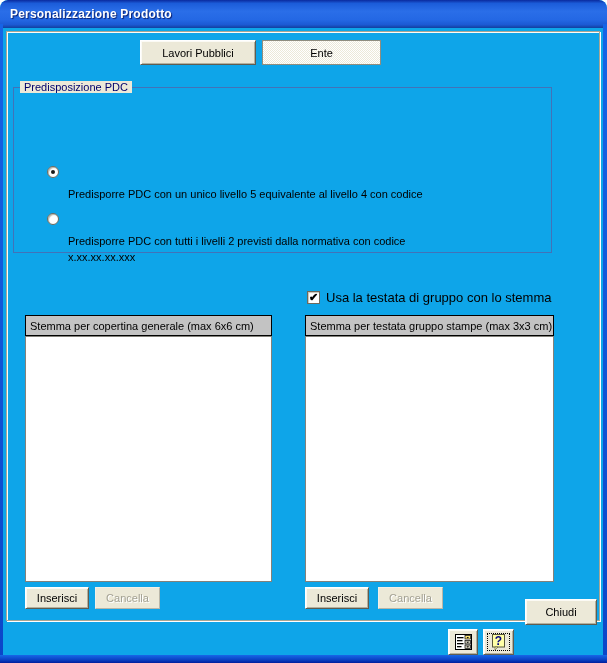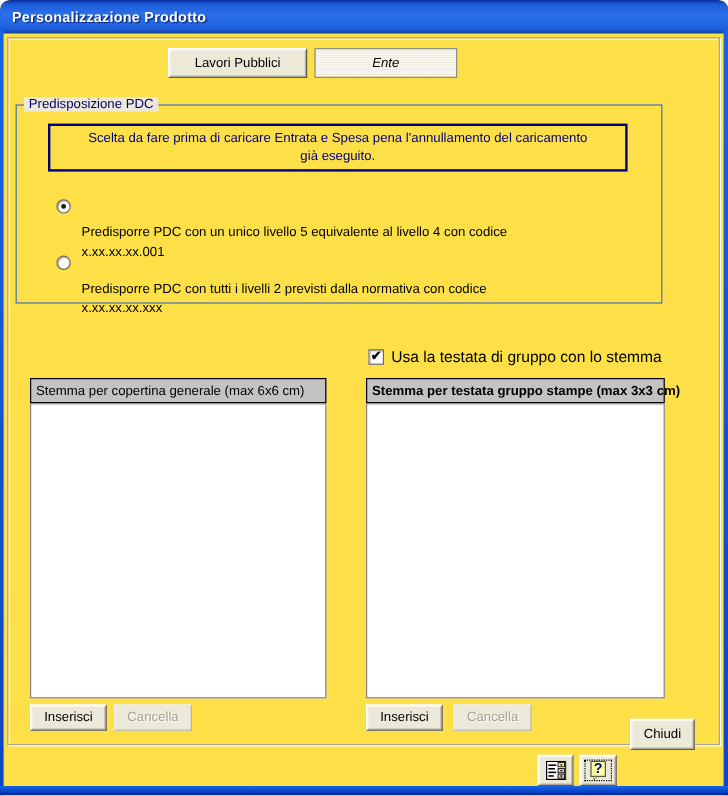--- a/index.html
+++ b/index.html
@@ -1,17 +1,17 @@
 <!DOCTYPE html>
 <html><head>
 <meta charset="utf-8">
 <style>
   html,body{margin:0;padding:0;background:#fff;}
   *{box-sizing:border-box;font-family:"Liberation Sans",sans-serif;}
-  .window{position:relative;width:607px;height:663px;background:#fde047;overflow:hidden;
+  .window{position:relative;width:607px;height:663px;background:#0ea5e9;overflow:hidden;
           border-radius:8px 8px 0 0;}
   
   .titlebar{position:absolute;left:0;top:0;width:607px;height:28px;
     background:linear-gradient(180deg,#0a2a9e 0%,#1b5cd9 12%,#2a6ee8 40%,#2468e4 70%,#1b5ad4 88%,#123f9e 100%);
     border-radius:8px 8px 0 0;display:flex;align-items:center;}
   .title-text{color:#fff;font-size:12px;font-weight:bold;padding-left:10px;
     text-shadow:1px 1px 1px #0a1e6e;letter-spacing:.2px;}
   .edge{position:absolute;background:linear-gradient(180deg,#1664e6,#0b46c8);}
   .edge-left{left:0;top:24px;width:3px;height:639px;}
   .edge-right{left:603px;top:24px;width:4px;height:639px;}
@@ -21,21 +21,21 @@
     border:1px solid #a9a593;box-shadow:1px 1px 0 #ffffff,inset 1px 1px 0 #fdfcf8;}
   
   .btn{position:absolute;background:#ece9d8;font-size:11px;color:#000;text-align:center;
     border:1px solid;border-color:#ffffff #5f5d51 #5f5d51 #ffffff;
     box-shadow:inset 1px 1px 0 #fbfaf4,inset -1px -1px 0 #b3b09e;
     display:flex;align-items:center;justify-content:center;cursor:default;}
   .btn.disabled{color:#a3a193;text-shadow:1px 1px 0 #fff;
     border-color:#f1f0e9 #b9b6a8 #b9b6a8 #f1f0e9;box-shadow:none;text-align:center;}
   .tab{position:absolute;height:25px;}
   .tab.selected{background:repeating-conic-gradient(#ffffff 0% 25%,#ece9d8 0% 50%) 0 0/2px 2px;
-    border:1px solid #8f8d7f;box-shadow:none;font-style:italic;}
+    border:1px solid #8f8d7f;box-shadow:none;}
   
   .groupbox{position:absolute;left:13px;top:87px;width:539px;height:166px;
     border:1px solid #4272b8;}
   .group-label{position:absolute;left:20px;top:81px;background:#ece9d8;
     padding:0 4px;font-size:11px;color:#00006b;}
   .notice{position:absolute;left:40px;top:103px;width:483px;height:40px;
     border:2px solid #000080;color:#000080;font-size:11px;text-align:center;
     display:flex;align-items:center;justify-content:center;}
   .notice-inner{max-width:420px;line-height:15px;}
   
@@ -74,45 +74,41 @@
   <div class="edge edge-bottom"></div>
 
   <div class="main-panel"></div>
 
   <div class="btn tab" style="left:140px;top:40px;width:116px;">Lavori Pubblici</div>
   <div class="btn tab selected" style="left:262px;top:40px;width:119px;">Ente</div>
 
   <div class="groupbox"></div>
   <div class="group-label">Predisposizione PDC</div>
 
-  <div class="notice">
-    <div class="notice-inner">Scelta da fare prima di caricare Entrata e Spesa pena l'annullamento del caricamento già eseguito.</div>
-  </div>
 
   <span class="radio-dot on" style="left:47px;top:166px;"></span>
   <div class="radio-label" style="left:68px;top:158px;">
     <span class="l1">Predisporre PDC con un unico livello 5 equivalente al livello 4 con codice</span>
-    <span class="l2">x.xx.xx.xx.001</span>
   </div>
 
   <span class="radio-dot" style="left:47px;top:213px;"></span>
   <div class="radio-label" style="left:68px;top:205px;">
     <span class="l1">Predisporre PDC con tutti i livelli 2 previsti dalla normativa con codice</span>
     <span class="l2">x.xx.xx.xx.xxx</span>
   </div>
 
   <span class="checkbox" id="cb-stemma">✔</span>
   <span class="checkbox-label">Usa la testata di gruppo con lo stemma</span>
 
   <div class="panel-header" style="left:25px;top:315px;width:247px;">Stemma per copertina generale (max 6x6 cm)</div>
   <div class="list-box" style="left:25px;top:336px;width:247px;height:246px;"></div>
   <div class="btn" style="left:25px;top:587px;width:64px;height:22px;">Inserisci</div>
   <div class="btn disabled" style="left:95px;top:587px;width:65px;height:22px;" id="left-cancel">Cancella</div>
 
-  <div class="panel-header" style="left:305px;top:315px;width:249px;font-weight:bold;">Stemma per testata gruppo stampe (max 3x3 cm)</div>
+  <div class="panel-header" style="left:305px;top:315px;width:249px;">Stemma per testata gruppo stampe (max 3x3 cm)</div>
   <div class="list-box" style="left:305px;top:336px;width:249px;height:246px;"></div>
   <div class="btn" style="left:305px;top:587px;width:64px;height:22px;">Inserisci</div>
   <div class="btn disabled" style="left:378px;top:587px;width:65px;height:22px;" id="right-cancel">Cancella</div>
 
   <div class="btn" style="left:448px;top:629px;width:30px;height:26px;">
     <svg width="17" height="16" viewBox="0 0 17 16">
       <rect x="0.5" y="0.5" width="16" height="15" fill="#ffffff" stroke="#000"></rect>
       <rect x="10" y="1.5" width="5.5" height="3.5" fill="#ffe97a" stroke="#000" stroke-width="0.7"></rect>
       <path d="M11.5 3 L14 3 L12.75 4.4 Z" fill="#000"></path>
       <rect x="10" y="6.5" width="5.5" height="3.5" fill="#c9c6b8" stroke="#000" stroke-width="0.7"></rect>
@@ -128,15 +124,15 @@
 
   <div class="btn" style="left:483px;top:629px;width:31px;height:26px;">
     <span class="focus-rect"></span>
     <svg class="help-glyph" viewBox="0 0 15 17">
       <rect x="1.5" y="0.5" width="12" height="12.5" fill="#ffffa6" stroke="#55553a"></rect>
       <path d="M4 13 L7 13 L4 16 Z" fill="#ffffa6" stroke="#55553a" stroke-width="0.6"></path>
       <text x="7.5" y="10.5" text-anchor="middle" class="qtext">?</text>
     </svg>
   </div>
 
-  <div class="btn" style="left:525px;top:599px;width:54px;height:26px;">Chiudi</div>
+  <div class="btn" style="left:525px;top:599px;width:72px;height:26px;">Chiudi</div>
 
 </div>
 
 </body></html>

